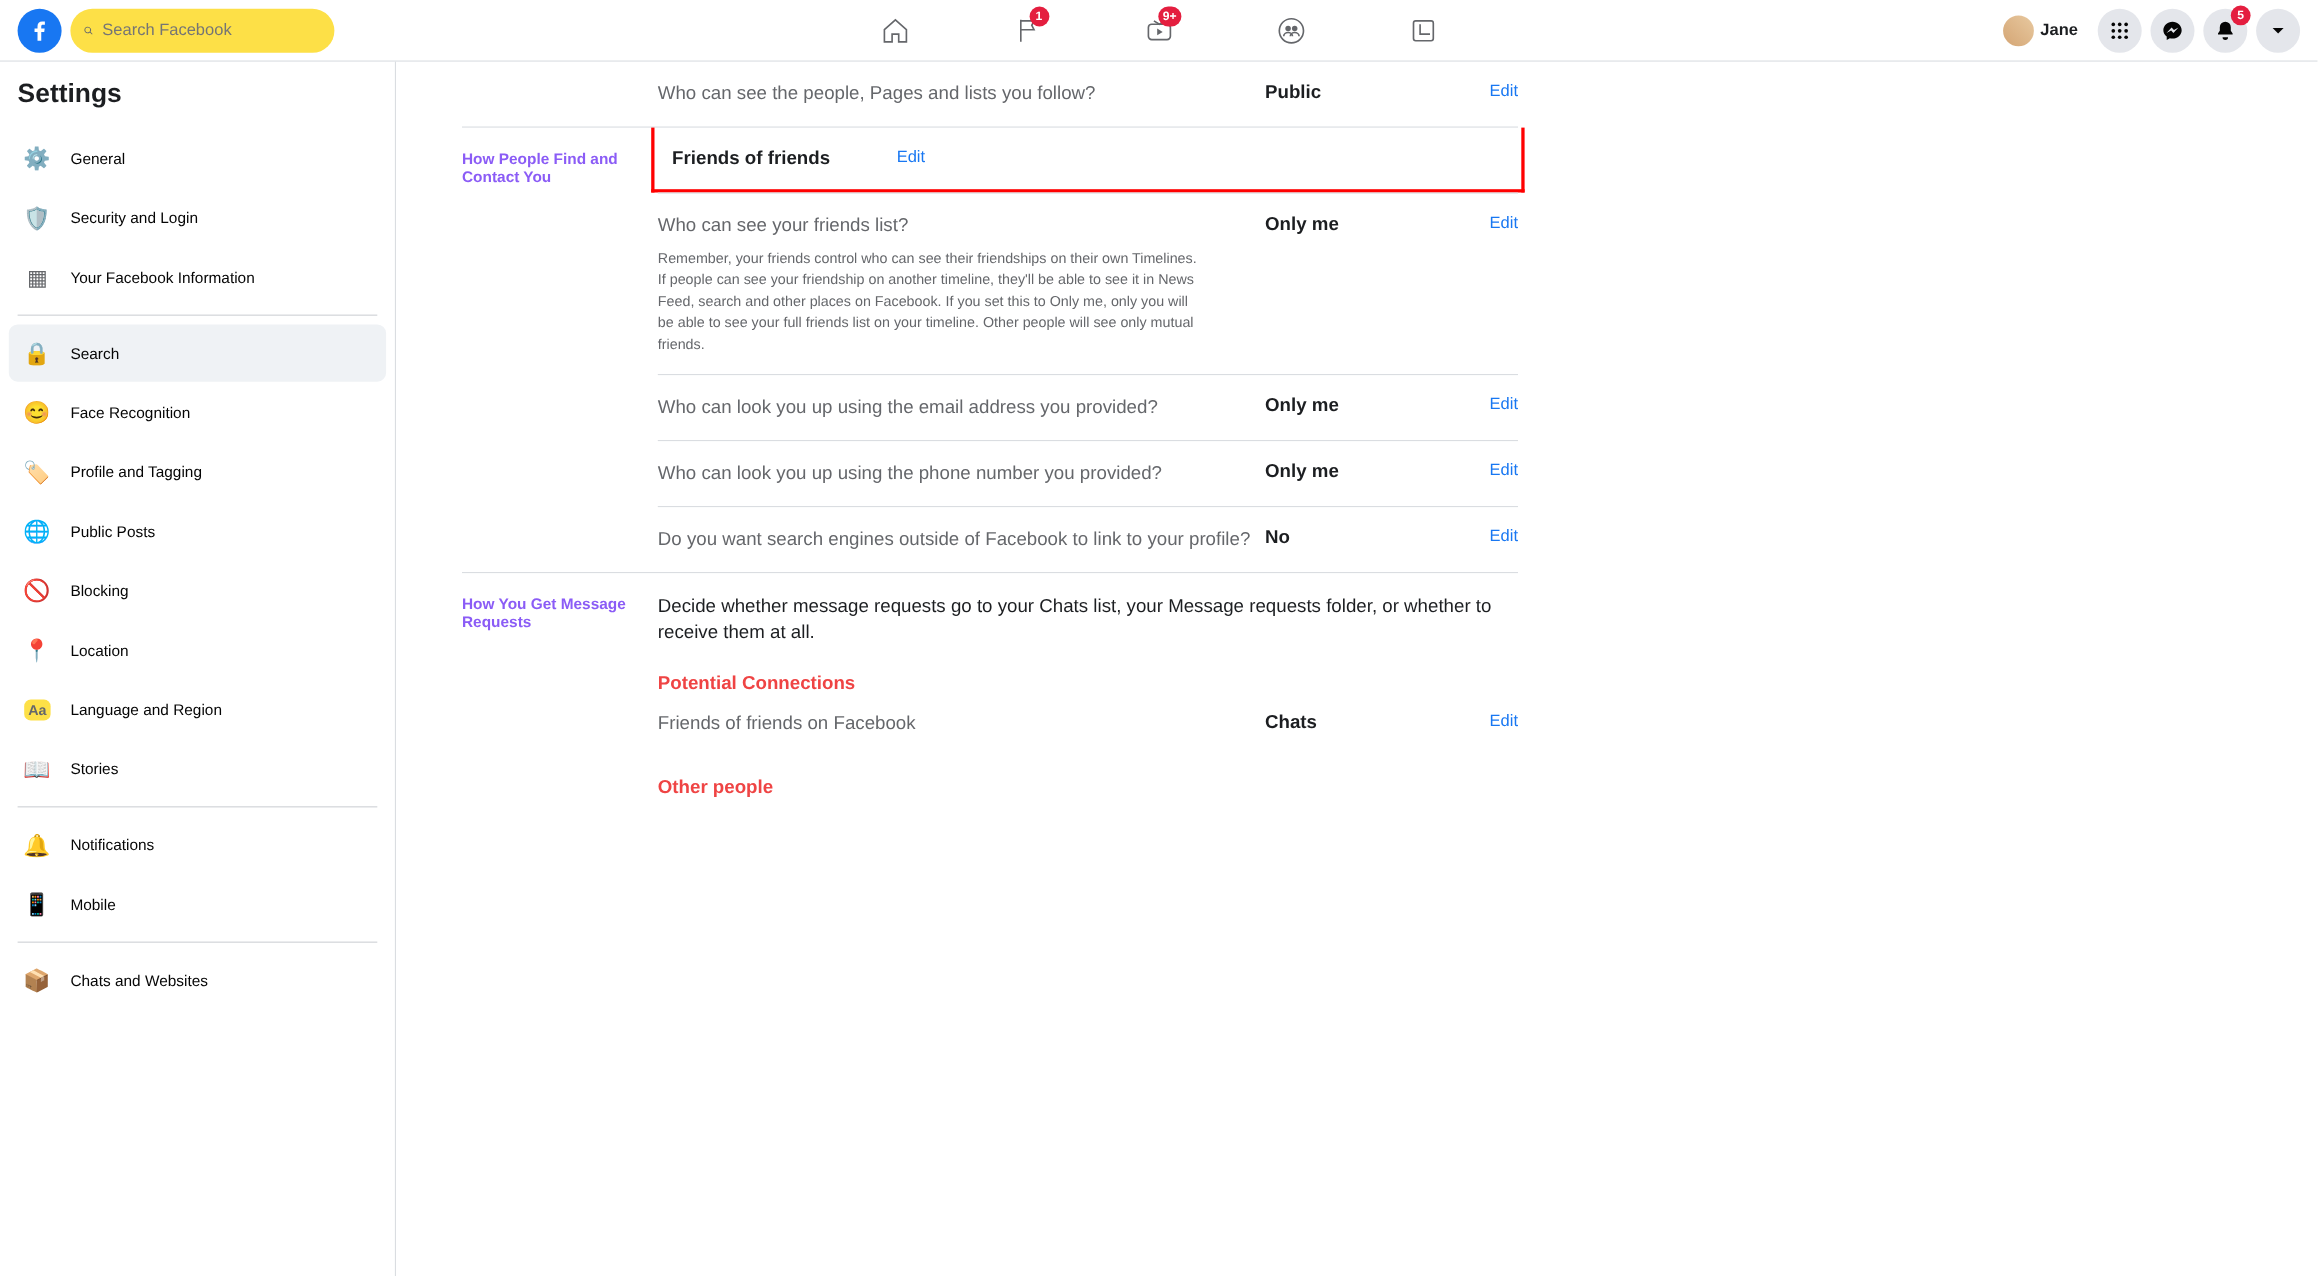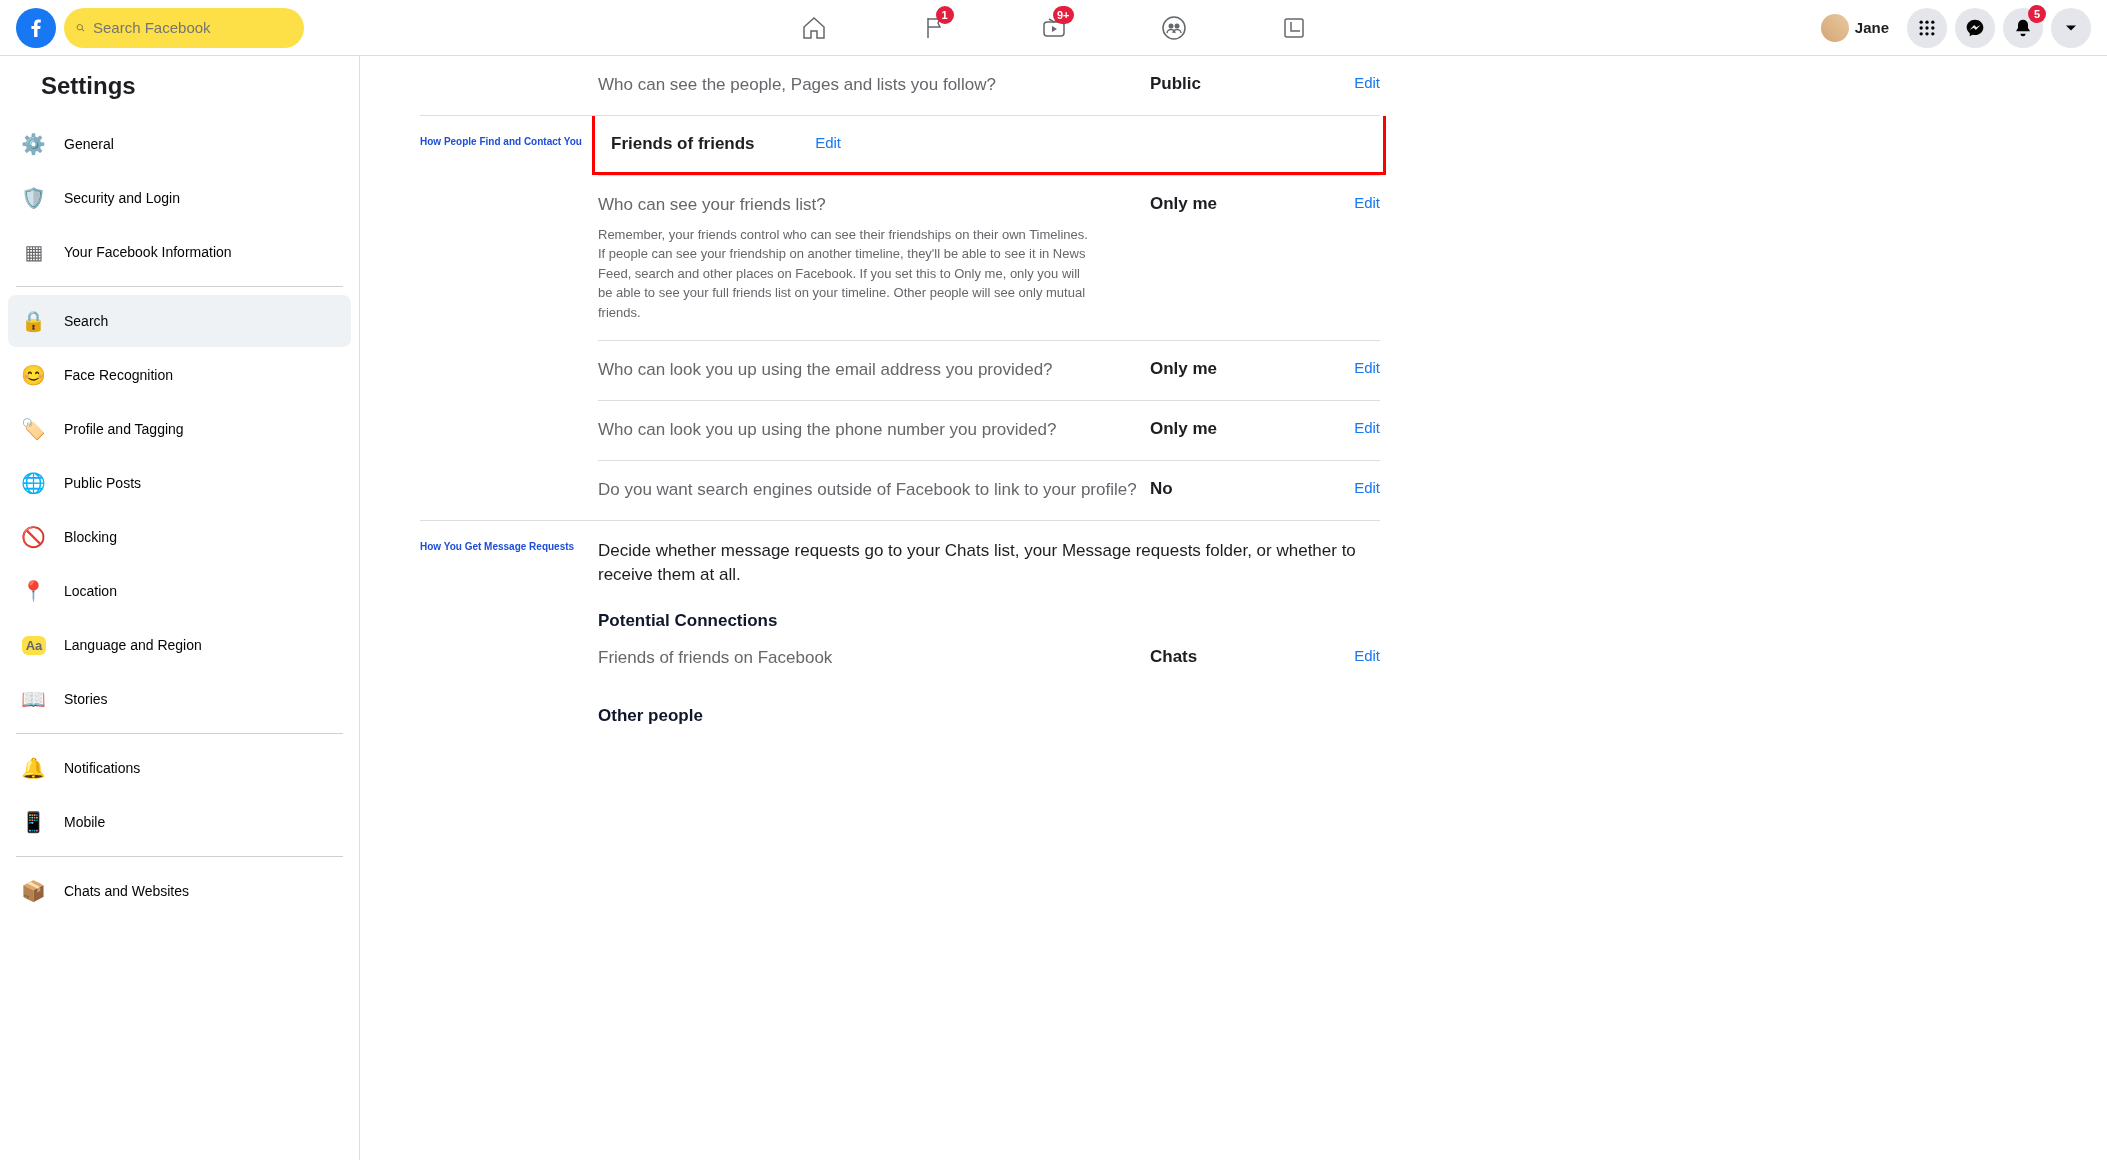--- a/index.html
+++ b/index.html
@@ -20,46 +20,46 @@
 .nav-right { margin-left: auto; display: flex; align-items: center; gap: 8px; }
 .profile-chip { display: flex; align-items: center; gap: 6px; padding: 4px 10px; border-radius: 18px; cursor: pointer; }
 .profile-chip .avatar { width: 28px; height: 28px; border-radius: 50%; background: linear-gradient(45deg, #d4a574, #e8c9a0); }
 .profile-chip span { font-weight: 600; font-size: 15px; }
 .circle-btn { width: 40px; height: 40px; border-radius: 50%; background: #e4e6eb; display: flex; align-items: center; justify-content: center; cursor: pointer; position: relative; }
 .circle-btn svg { width: 20px; height: 20px; fill: #050505; }
 .circle-btn .badge-red { top: -3px; right: -3px; }
 
 .main { display: flex; }
 .sidebar { width: 360px; border-right: 1px solid #dadde1; padding: 16px 8px; height: calc(100vh - 56px); overflow-y: auto; }
-.sidebar h1 { font-size: 24px; font-weight: 700; padding: 0 8px 16px 8px; margin-left: 25px; }
+.sidebar h1 { font-size: 24px; font-weight: 700; padding: 0 8px 16px 8px; }
 .side-item { display: flex; align-items: center; gap: 12px; padding: 8px 8px; border-radius: 8px; cursor: pointer; margin: 2px 0; }
 .side-item.active { background: #e7f3ff; }
 .side-item.active { background: #eff2f5; }
 .side-icon { width: 36px; height: 36px; display: flex; align-items: center; justify-content: center; font-size: 20px; color: #65676b; }
 .side-item span { font-size: 14px; font-weight: 500; color: #050505; }
 .side-divider { height: 1px; background: #ced0d4; margin: 8px 8px; }
 
 .content { flex: 1; padding: 0 20px 40px 60px; max-width: 1040px; }
 .section { display: flex; border-bottom: 1px solid #dadde1; }
-.section-header { width: 178px; padding: 20px 12px 0 0; font-weight: 700; font-size: 10px; color: #1d4ed8; flex-shrink: 0; }
+.section-header { width: 178px; padding: 20px 12px 0 0; font-weight: 700; font-size: 14px; color: #8b5cf6; flex-shrink: 0; }
 .section-body { flex: 1; }
 .row { display: flex; align-items: flex-start; padding: 18px 0; border-top: 1px solid #dadde1; }
 .row:first-child { border-top: none; }
 .row-label { flex: 1; color: #65676b; font-size: 17px; line-height: 1.35; }
 .row-sub { font-size: 13px; color: #65676b; margin-top: 8px; line-height: 1.5; max-width: 500px; }
 .row-value { width: 180px; font-weight: 600; font-size: 17px; color: #1c1e21; padding: 0 10px; }
 .row-action { width: 60px; text-align: right; }
 .row-action a { color: #1877f2; font-size: 15px; text-decoration: none; cursor: pointer; }
 .row-action a.big { font-size: 17px; white-space: nowrap; }
 .row-action.wide { width: 140px; }
 
 .highlighted-row { border: 3px solid #ff0000; margin: 0 -6px; padding-left: 6px; padding-right: 6px; }
 
 .msg-desc { font-size: 17px; color: #1c1e21; padding: 18px 0 6px 0; line-height: 1.4; }
-.msg-sub { font-weight: 700; font-size: 17px; color: #0f172a; padding: 18px 0 8px 0; }
+.msg-sub { font-weight: 700; font-size: 17px; color: #ef4444; padding: 18px 0 8px 0; }
 
 </style>
 </head>
 <body>
 
 <div class="topbar">
   <div class="fb-logo">
     <svg viewBox="0 0 24 24">
         <path d="M13.5 21v-8h2.7l.4-3.1h-3.1V7.9c0-.9.3-1.5 1.6-1.5h1.7V3.6C16.5 3.6 15.5 3.5 14.3 3.5c-2.5 0-4.2 1.5-4.2 4.3v2.1H7.4V13h2.7v8h3.4z"></path>
       </svg>

